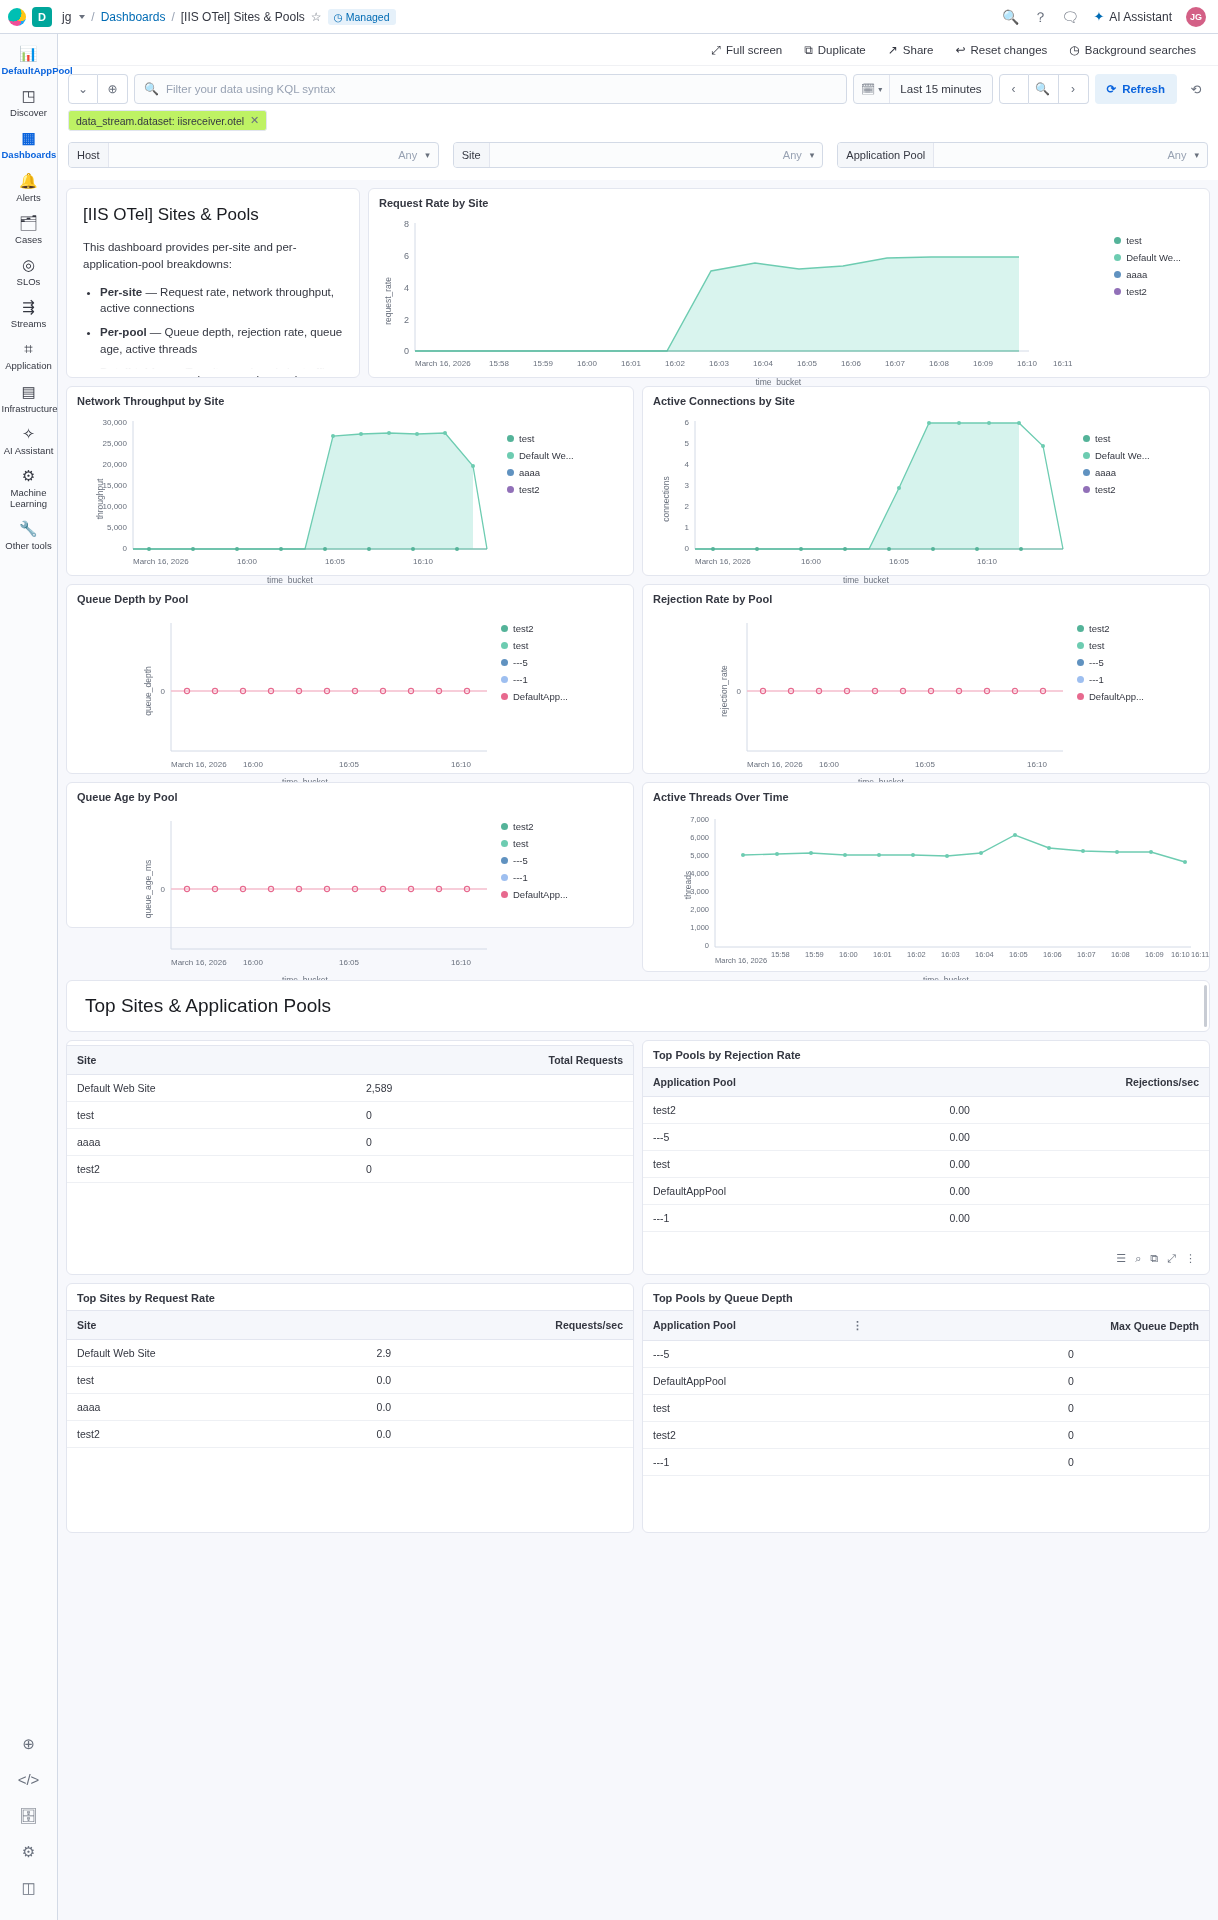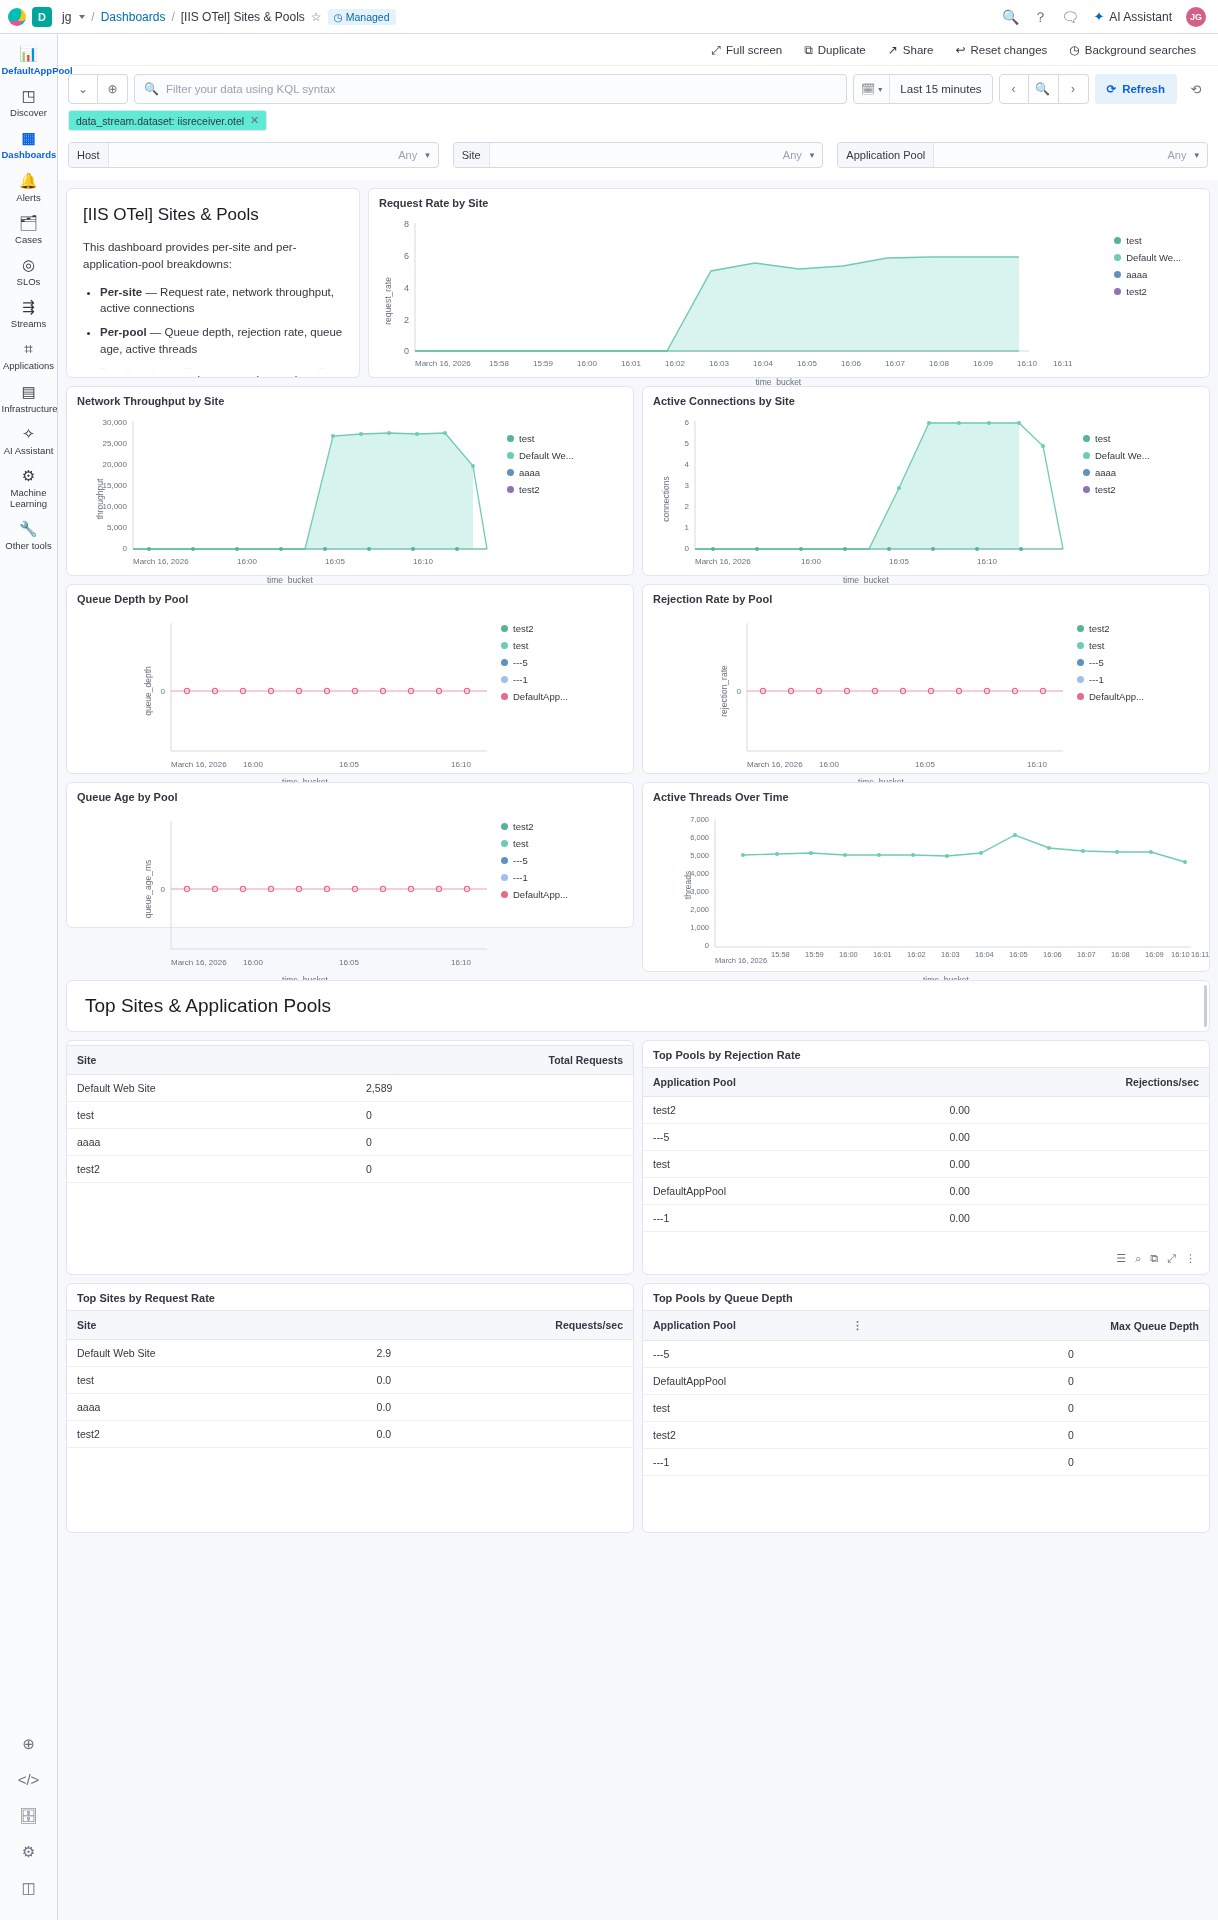--- a/index.html
+++ b/index.html
@@ -153,21 +153,21 @@
     display: flex; align-items: center; gap: 6px; font-weight: bold;
   }
   .circ-btn {
     width: 26px; height: 26px; border-radius: 50%; color: #69707d;
     display: flex; align-items: center; justify-content: center; font-size: 13px;
   }
 
   .filter-row { background: #fff; padding: 0 10px 7px; }
   .filter-pill {
     display: inline-flex; align-items: center; gap: 6px;
-    background: #5eead4; border: 1px solid #e1e5ef; border-radius: 3px;
+    background: #bef264; border: 1px solid #e1e5ef; border-radius: 3px;
     font-size: 10.5px; color: #343741; padding: 3px 7px;
   }
   .filter-pill .x { color: #69707d; font-size: 11px; }
 
   .controls-row {
     background: #fff; display: flex; gap: 14px; padding: 4px 10px 12px;
   }
   .control {
     flex: 1; height: 26px; border: 1px solid #d3dae6; border-radius: 4px;
     background: #fbfcfd; display: flex; align-items: center;
@@ -315,21 +315,21 @@
   <div class="nav-item">
     <span class="glyph">◎</span>
     <span>SLOs</span>
   </div>
   <div class="nav-item">
     <span class="glyph">⇶</span>
     <span>Streams</span>
   </div>
   <div class="nav-item">
     <span class="glyph">⌗</span>
-    <span>Applications</span>
+    <span>Application</span>
   </div>
   <div class="nav-item">
     <span class="glyph">▤</span>
     <span>Infrastructure</span>
   </div>
   <div class="nav-item">
     <span class="glyph">✧</span>
     <span>AI Assistant</span>
   </div>
   <div class="nav-item">

